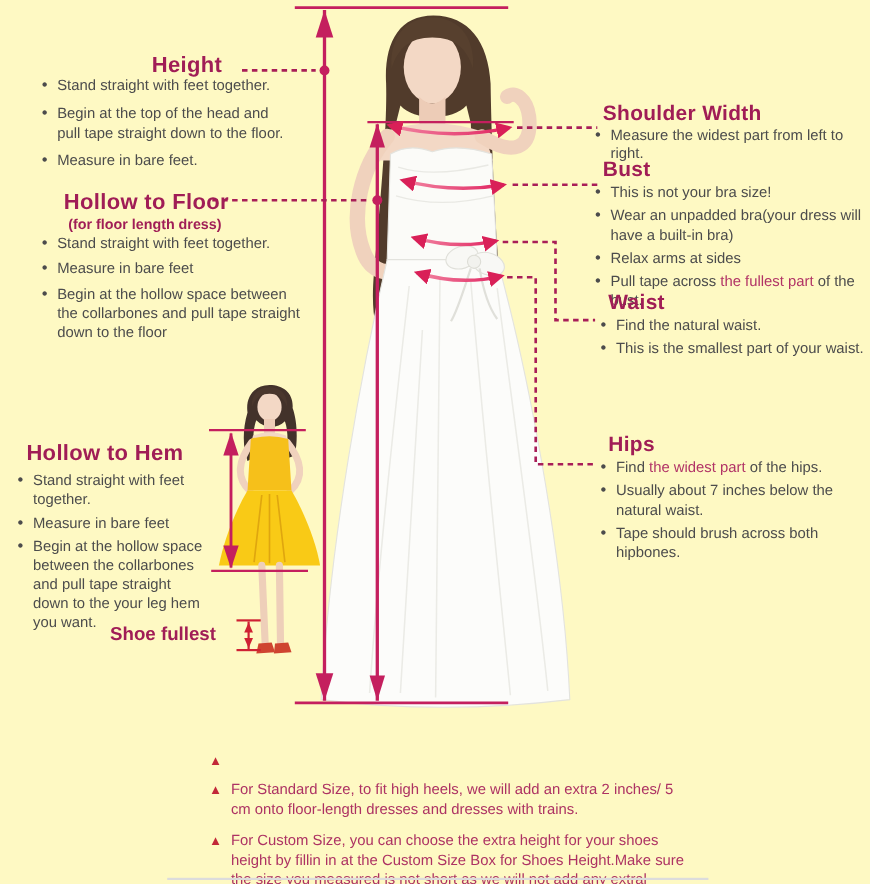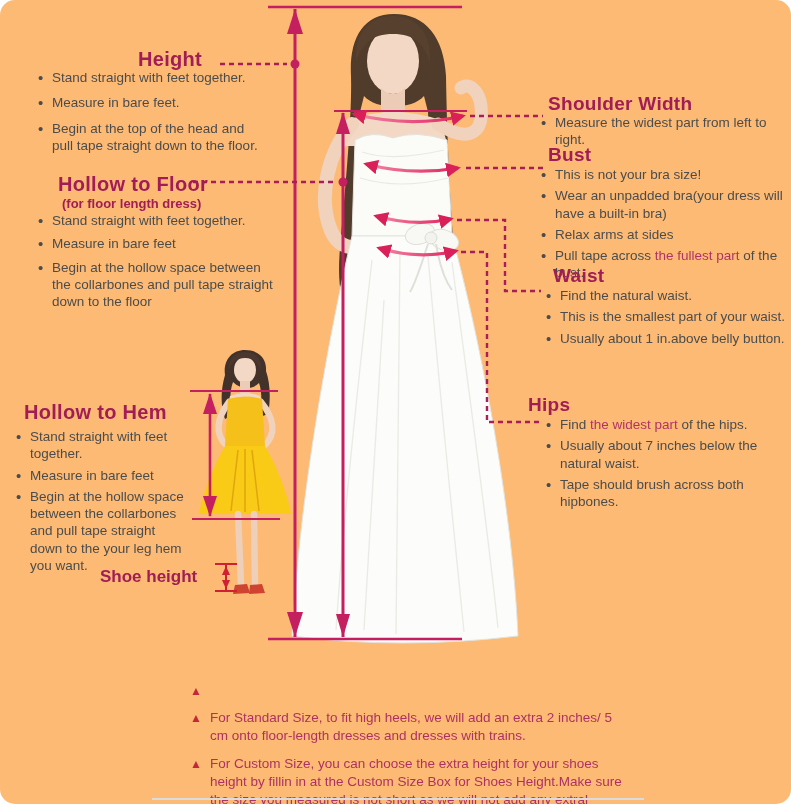--- a/index.html
+++ b/index.html
@@ -5,23 +5,22 @@
   :root{
     --heading:#a01d56;
     --line:#c41f5e;
     --dash:#a81e58;
     --body:#4c4c4c;
     --note:#ad3263;
     --tri:#c22838;
   }
   html,body{margin:0;padding:0;background:#ffffff;}
   #canvas{
-    position:relative;width:791px;height:804px;background:#fdba74;overflow:hidden;
+    position:relative;width:791px;height:804px;background:#fef9c3;overflow:hidden;
     font-family:"Liberation Sans", sans-serif;
-    border-radius:15px;
   }
   .abs{position:absolute;}
   .sec-title{font-weight:bold;color:var(--heading);font-size:20px;letter-spacing:.3px;white-space:nowrap;}
   .sec-title--right{font-size:19px;}
   .sec-sub{font-weight:bold;color:var(--heading);font-size:13px;white-space:nowrap;}
   .bullets{list-style:none;margin:0;padding:0;font-size:13.5px;color:var(--body);line-height:1.28;}
   .bullets li{position:relative;padding-left:16px;margin-left:8px;}
   .bullets li::before{content:"\2022";position:absolute;left:2px;top:-1px;color:var(--body);font-size:15px;}
   .bullets--loose li{margin-bottom:8px;}
   .bullets--mid li{margin-bottom:6px;}
@@ -134,62 +133,61 @@
       <path d="M354 114 Q 409 128 463 116" marker-start="url(#mArr)" marker-end="url(#mArr)"></path>
       <path d="M366 164 Q 412 176 458 168" marker-start="url(#mArr)" marker-end="url(#mArr)"></path>
       <path d="M376 216 Q 415 227 451 219" marker-start="url(#mArr)" marker-end="url(#mArr)"></path>
       <path d="M379 248 Q 418 260 456 251" marker-start="url(#mArr)" marker-end="url(#mArr)"></path>
     </g>
   </svg>
 
   <div class="abs sec-title" style="left:138px;top:48px">Height</div>
   <ul class="abs bullets bullets--loose" style="left:28px;top:69px;width:232px">
     <li>Stand straight with feet together.</li>
+    <li>Begin at the top of the head and pull tape straight down to the floor.</li>
     <li>Measure in bare feet.</li>
-    <li>Begin at the top of the head and pull tape straight down to the floor.</li>
   </ul>
 
   <div class="abs sec-title" style="left:58px;top:173px">Hollow to Floor</div>
   <div class="abs sec-sub" style="left:62px;top:196px">(for floor length dress)</div>
   <ul class="abs bullets bullets--mid" style="left:28px;top:212px;width:245px">
     <li>Stand straight with feet together.</li>
     <li>Measure in bare feet</li>
     <li>Begin at the hollow space between the collarbones and pull tape straight down to the floor</li>
   </ul>
 
   <div class="abs sec-title" style="left:24px;top:401px">Hollow to Hem</div>
   <ul class="abs bullets bullets--tight" style="left:6px;top:428px;width:178px">
     <li>Stand straight with feet together.</li>
     <li>Measure in bare feet</li>
     <li>Begin at the hollow space between the collarbones and pull tape straight down to the your leg hem you want.</li>
   </ul>
 
-  <div class="abs shoe-label" style="left:100px;top:567px">Shoe height</div>
+  <div class="abs shoe-label" style="left:100px;top:567px">Shoe fullest</div>
 
   <div class="abs sec-title sec-title--right" style="left:548px;top:93px">Shoulder Width</div>
   <ul class="abs bullets bullets--tight" style="left:531px;top:114px;width:252px">
     <li>Measure the widest part from left to right.</li>
   </ul>
 
   <div class="abs sec-title sec-title--right" style="left:548px;top:144px">Bust</div>
   <ul class="abs bullets bullets--tight" style="left:531px;top:166px;width:254px">
     <li>This is not your bra size!</li>
     <li>Wear an unpadded bra(your dress will have a built-in bra)</li>
     <li>Relax arms at sides</li>
     <li><span>Pull tape across </span><span class="hl">the fullest part</span><span> of the bust.</span></li>
   </ul>
 
   <div class="abs sec-title sec-title--right" style="left:553px;top:265px">Waist</div>
   <ul class="abs bullets bullets--tight" style="left:536px;top:287px;width:252px">
     <li>Find the natural waist.</li>
     <li>This is the smallest part of your waist.</li>
-    <li>Usually about 1 in.above belly button.</li>
-  </ul>
-
-  <div class="abs sec-title sec-title--right" style="left:528px;top:394px">Hips</div>
+  </ul>
+
+  <div class="abs sec-title sec-title--right" style="left:553px;top:394px">Hips</div>
   <ul class="abs bullets bullets--tight" style="left:536px;top:416px;width:254px">
     <li><span>Find </span><span class="hl">the widest part</span><span> of the hips.</span></li>
     <li>Usually about 7 inches below the natural waist.</li>
     <li>Tape should brush across both hipbones.</li>
   </ul>
 
   <div class="abs notes" style="left:190px;top:682px">
     <div class="note-row">
       <span class="note-tri">▲</span>
     </div>

